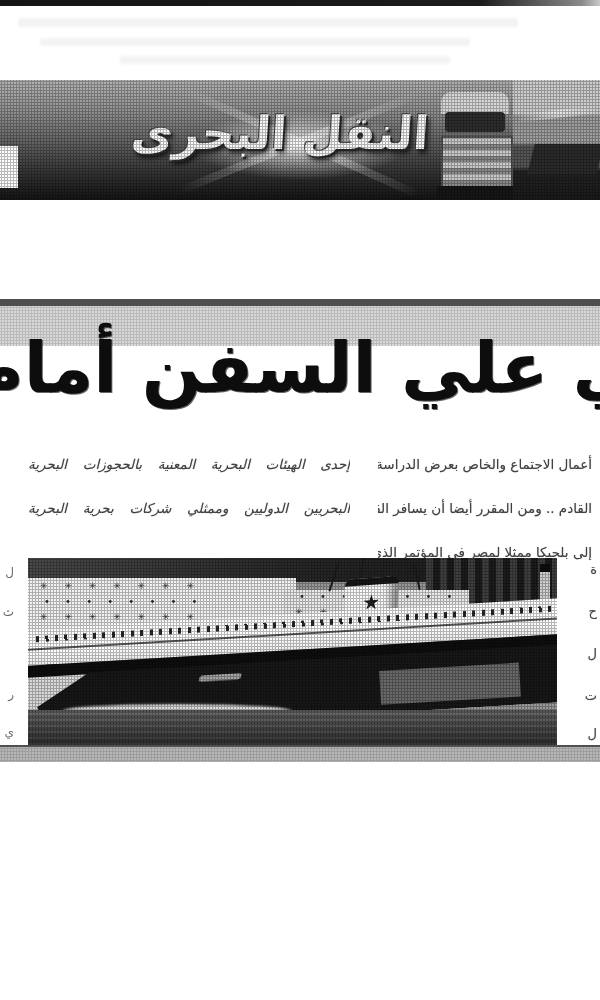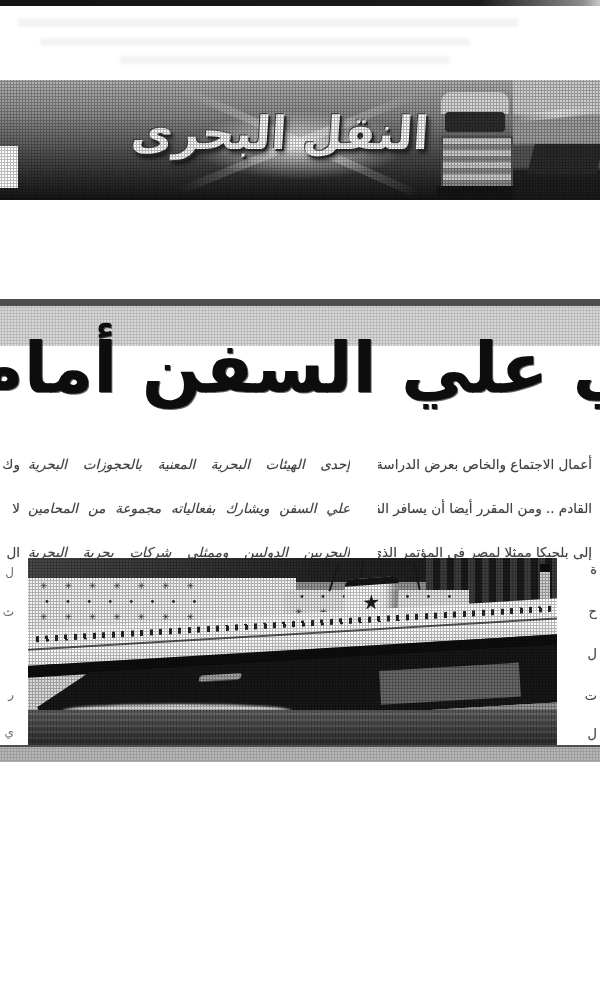--- a/index.html
+++ b/index.html
@@ -170,27 +170,21 @@
     <div class="headline-text">ـحفظي علي السفن أمام مؤتمـ</div>
   </div>
 
   <div class="col-right">
     <div class="t-line">أعمال الاجتماع والخاص بعرض الدراسة في شهر يونيه</div>
     <div class="t-line">القادم .. ومن المقرر أيضا أن يسافر القانوني نبيل فرج</div>
     <div class="t-line">إلى بلجيكا ممثلا لمصر في المؤتمر الذي تقيمه سنويا</div>
   </div>
   <div class="col-mid">
     <div class="t-line">إحدى الهيئات البحرية المعنية بالحجوزات البحرية</div>
-    <div class="t-line">علي السفن ويشارك بفعالياته مجموعة من المحامين</div>
     <div class="t-line">البحريين الدوليين وممثلي شركات بحرية البحرية</div>
-  </div>
-  <div class="frag-col">
-    <div class="t-line">وك</div>
-    <div class="t-line">لا</div>
-    <div class="t-line">ال</div>
   </div>
 
   <div class="photo">
     <div class="ph-top"></div>
     <div class="ph-right-dark"></div>
     <div class="ph-crane"></div>
     <div class="ph-cruise-left">
       <div class="stars-row">✳ ✳ ✳ ✳ ✳ ✳ ✳</div>
       <div class="dots-row">• • • • • • • •</div>
       <div class="stars-row">✳ ✳ ✳ ✳ ✳ ✳ ✳</div>

